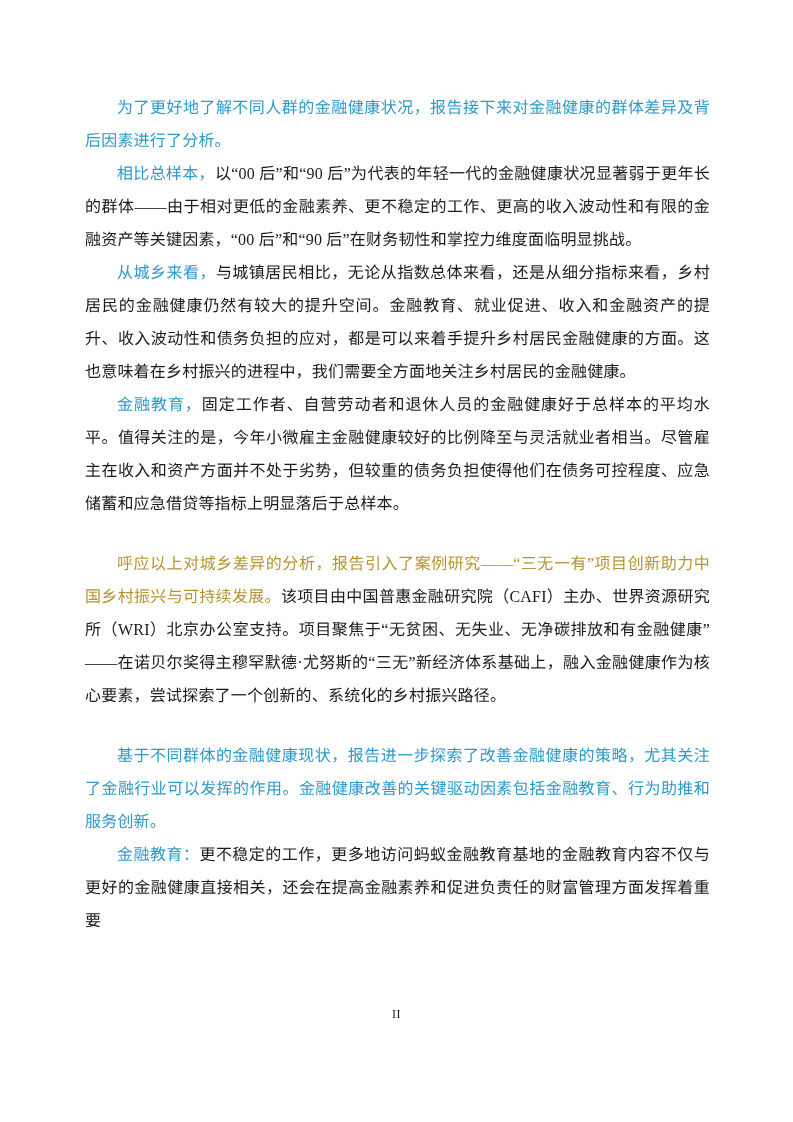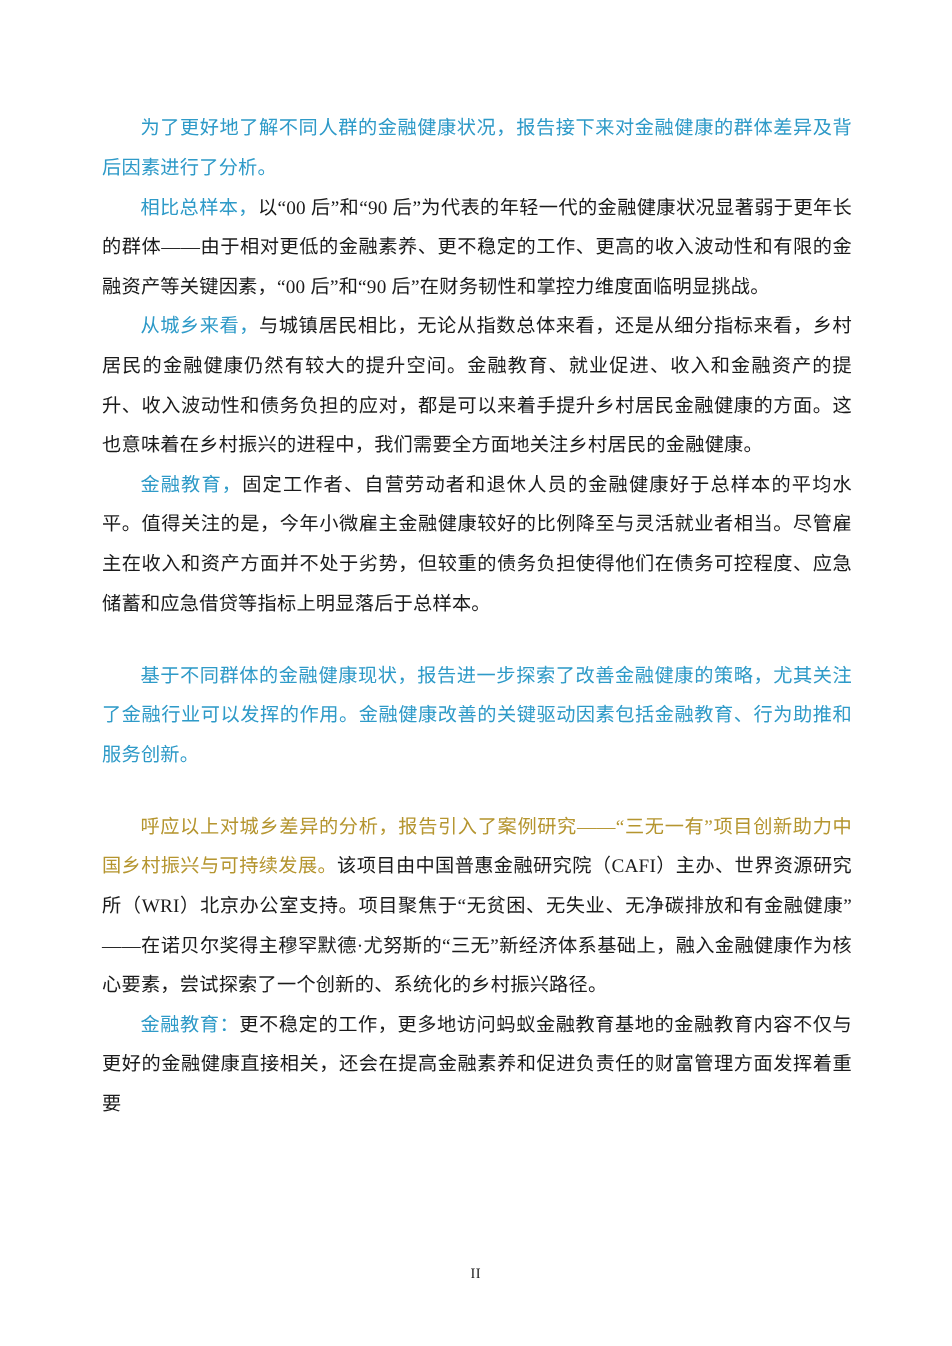--- a/index.html
+++ b/index.html
@@ -40,21 +40,20 @@
   .para.gap { margin-top: 27px; }
   .run { color: var(--body-text); }
   .run-blue { color: var(--accent-blue); }
   .run-gold { color: var(--accent-gold); }
   .footer {
     position: absolute;
     top: 1004px;
     left: 0;
     width: 100%;
     text-align: center;
-    margin-top: 48px;
   }
   .page-number {
     font-size: 12px;
     color: #1A1A1A;
     letter-spacing: 0.5px;
   }
 </style>
 </head>
 <body>
 
@@ -63,23 +62,23 @@
 
     <p class="para"><span class="run run-blue">为了更好地了解不同人群的金融健康状况，报告接下来对金融健康的群体差异及背后因素进行了分析。</span></p>
 
     <p class="para"><span class="run run-blue">相比总样本，</span><span class="run">以“00 后”和“90 后”为代表的年轻一代的金融健康状况显著弱于更年长的群体——由于相对更低的金融素养、更不稳定的工作、更高的收入波动性和有限的金融资产等关键因素，“00 后”和“90 后”在财务韧性和掌控力维度面临明显挑战。</span></p>
 
 
     <p class="para"><span class="run run-blue">从城乡来看，</span><span class="run">与城镇居民相比，无论从指数总体来看，还是从细分指标来看，乡村居民的金融健康仍然有较大的提升空间。金融教育、就业促进、收入和金融资产的提升、收入波动性和债务负担的应对，都是可以来着手提升乡村居民金融健康的方面。这也意味着在乡村振兴的进程中，我们需要全方面地关注乡村居民的金融健康。</span></p>
 
     <p class="para"><span class="run run-blue">金融教育，</span><span class="run">固定工作者、自营劳动者和退休人员的金融健康好于总样本的平均水平。值得关注的是，今年小微雇主金融健康较好的比例降至与灵活就业者相当。尽管雇主在收入和资产方面并不处于劣势，但较重的债务负担使得他们在债务可控程度、应急储蓄和应急借贷等指标上明显落后于总样本。</span></p>
 
+    <p class="para gap"><span class="run run-gold">呼应以上对城乡差异的分析，报告引入了案例研究——“三无一有”项目创新助力中国乡村振兴与可持续发展。</span><span class="run">该项目由中国普惠金融研究院（CAFI）主办、世界资源研究所（WRI）北京办公室支持。项目聚焦于“无贫困、无失业、无净碳排放和有金融健康”——在诺贝尔奖得主穆罕默德·尤努斯的“三无”新经济体系基础上，融入金融健康作为核心要素，尝试探索了一个创新的、系统化的乡村振兴路径。</span></p>
+
     <p class="para gap"><span class="run run-blue">基于不同群体的金融健康现状，报告进一步探索了改善金融健康的策略，尤其关注了金融行业可以发挥的作用。金融健康改善的关键驱动因素包括金融教育、行为助推和服务创新。</span></p>
-
-    <p class="para gap"><span class="run run-gold">呼应以上对城乡差异的分析，报告引入了案例研究——“三无一有”项目创新助力中国乡村振兴与可持续发展。</span><span class="run">该项目由中国普惠金融研究院（CAFI）主办、世界资源研究所（WRI）北京办公室支持。项目聚焦于“无贫困、无失业、无净碳排放和有金融健康”——在诺贝尔奖得主穆罕默德·尤努斯的“三无”新经济体系基础上，融入金融健康作为核心要素，尝试探索了一个创新的、系统化的乡村振兴路径。</span></p>
 
     <p class="para"><span class="run run-blue">金融教育：</span><span class="run">更不稳定的工作，更多地访问蚂蚁金融教育基地的金融教育内容不仅与更好的金融健康直接相关，还会在提高金融素养和促进负责任的财富管理方面发挥着重要</span></p>
 
   </section>
 
   <footer class="footer">
     <span class="page-number">II</span>
   </footer>
 </main>
 

